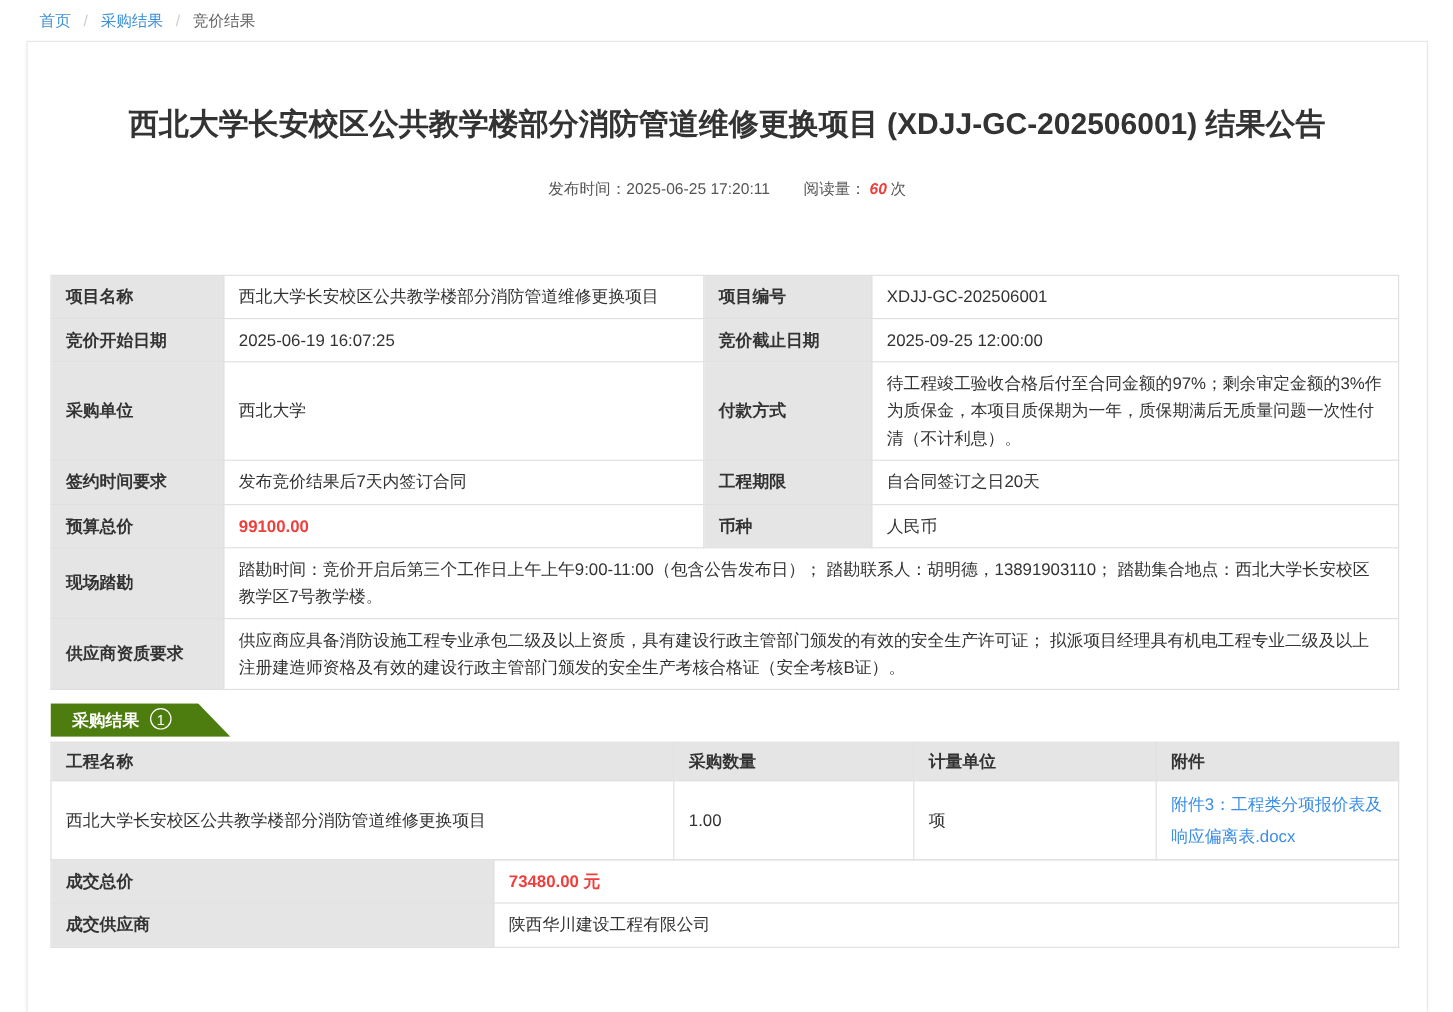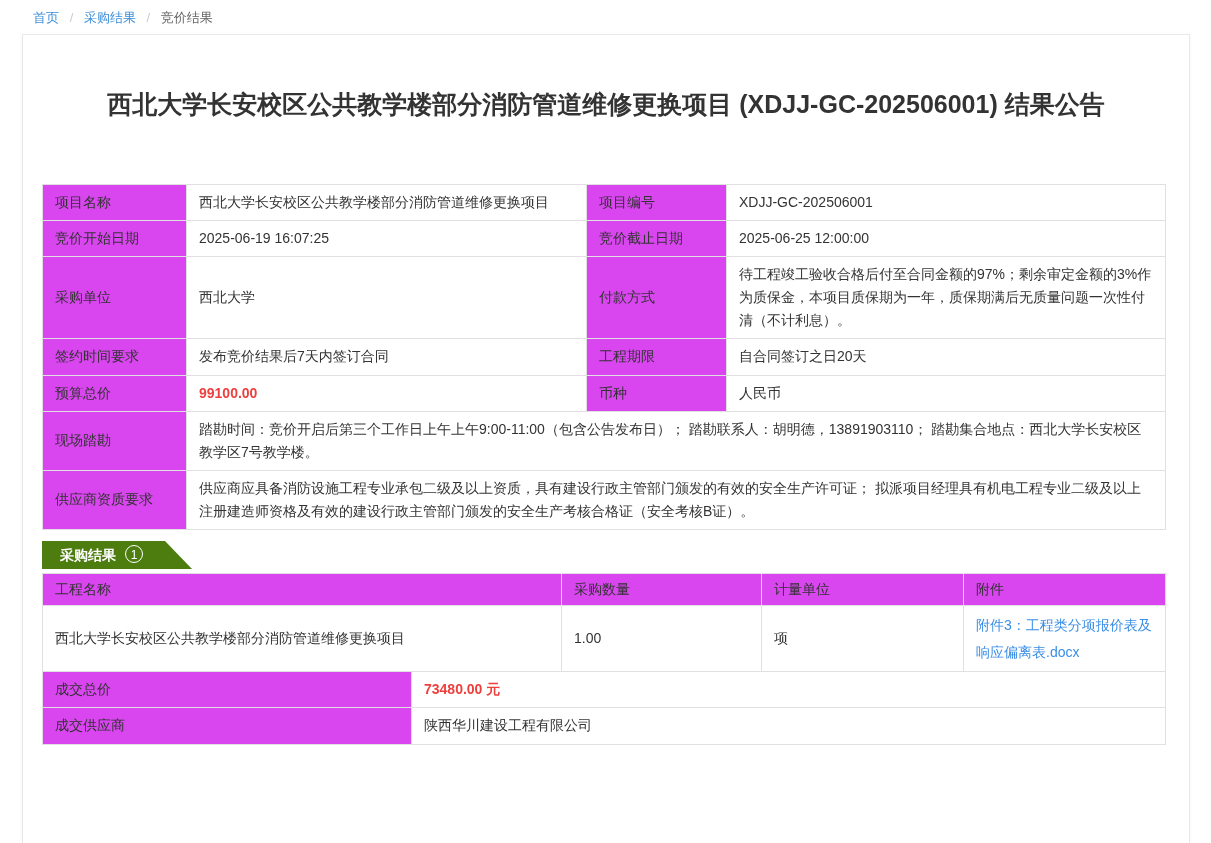--- a/index.html
+++ b/index.html
@@ -52,22 +52,22 @@
   td, th {
     border: 1px solid #e0e0e0;
     font-size: 14px;
     padding: 6px 12px;
     line-height: 1.65;
     vertical-align: middle;
     word-break: break-all;
     text-align: left;
   }
   .label-cell, th {
-    background: #d946ef;
-    font-weight: normal;
+    background: #e5e5e5;
+    font-weight: bold;
     color: #333;
   }
 
   .info-table { width: 1123px; margin: 62px 0 0 19px; }
   .red-price { color: #ee3f3d; font-weight: bold; text-align: center; }
 
   
   .ribbon {
     margin: 11px 0 0 19px;
     width: 150px; height: 28px;
@@ -108,40 +108,43 @@
   <span class="sep">/</span>
   <a class="crumb-link">采购结果</a>
   <span class="sep">/</span>
   <span class="current">竞价结果</span>
 </div>
 
 <div class="card">
 
   <h1 class="title">西北大学长安校区公共教学楼部分消防管道维修更换项目 (XDJJ-GC-202506001) 结果公告</h1>
 
+  <div class="meta">
+    <span>发布时间：</span><span>2025-06-25 17:20:11</span><span class="views-group"><span>阅读量：</span><span class="views-num">60</span><span>次</span></span>
+  </div>
 
   <table class="info-table">
     <colgroup>
         <col style="width:144px">
         <col style="width:400px">
         <col style="width:140px">
         <col style="width:439px">
       </colgroup>
     <tbody>
         <tr>
       <td class="label-cell">项目名称</td>
       <td>西北大学长安校区公共教学楼部分消防管道维修更换项目</td>
       <td class="label-cell">项目编号</td>
       <td>XDJJ-GC-202506001</td>
     </tr>
     <tr>
       <td class="label-cell">竞价开始日期</td>
       <td>2025-06-19 16:07:25</td>
       <td class="label-cell">竞价截止日期</td>
-      <td>2025-06-25 12:00:00</td>
+      <td>2025-09-25 12:00:00</td>
     </tr>
     <tr>
       <td class="label-cell">采购单位</td>
       <td>西北大学</td>
       <td class="label-cell">付款方式</td>
       <td>待工程竣工验收合格后付至合同金额的97%；剩余审定金额的3%作为质保金，本项目质保期为一年，质保期满后无质量问题一次性付清（不计利息）。</td>
     </tr>
     <tr>
       <td class="label-cell">签约时间要求</td>
       <td>发布竞价结果后7天内签订合同</td>

